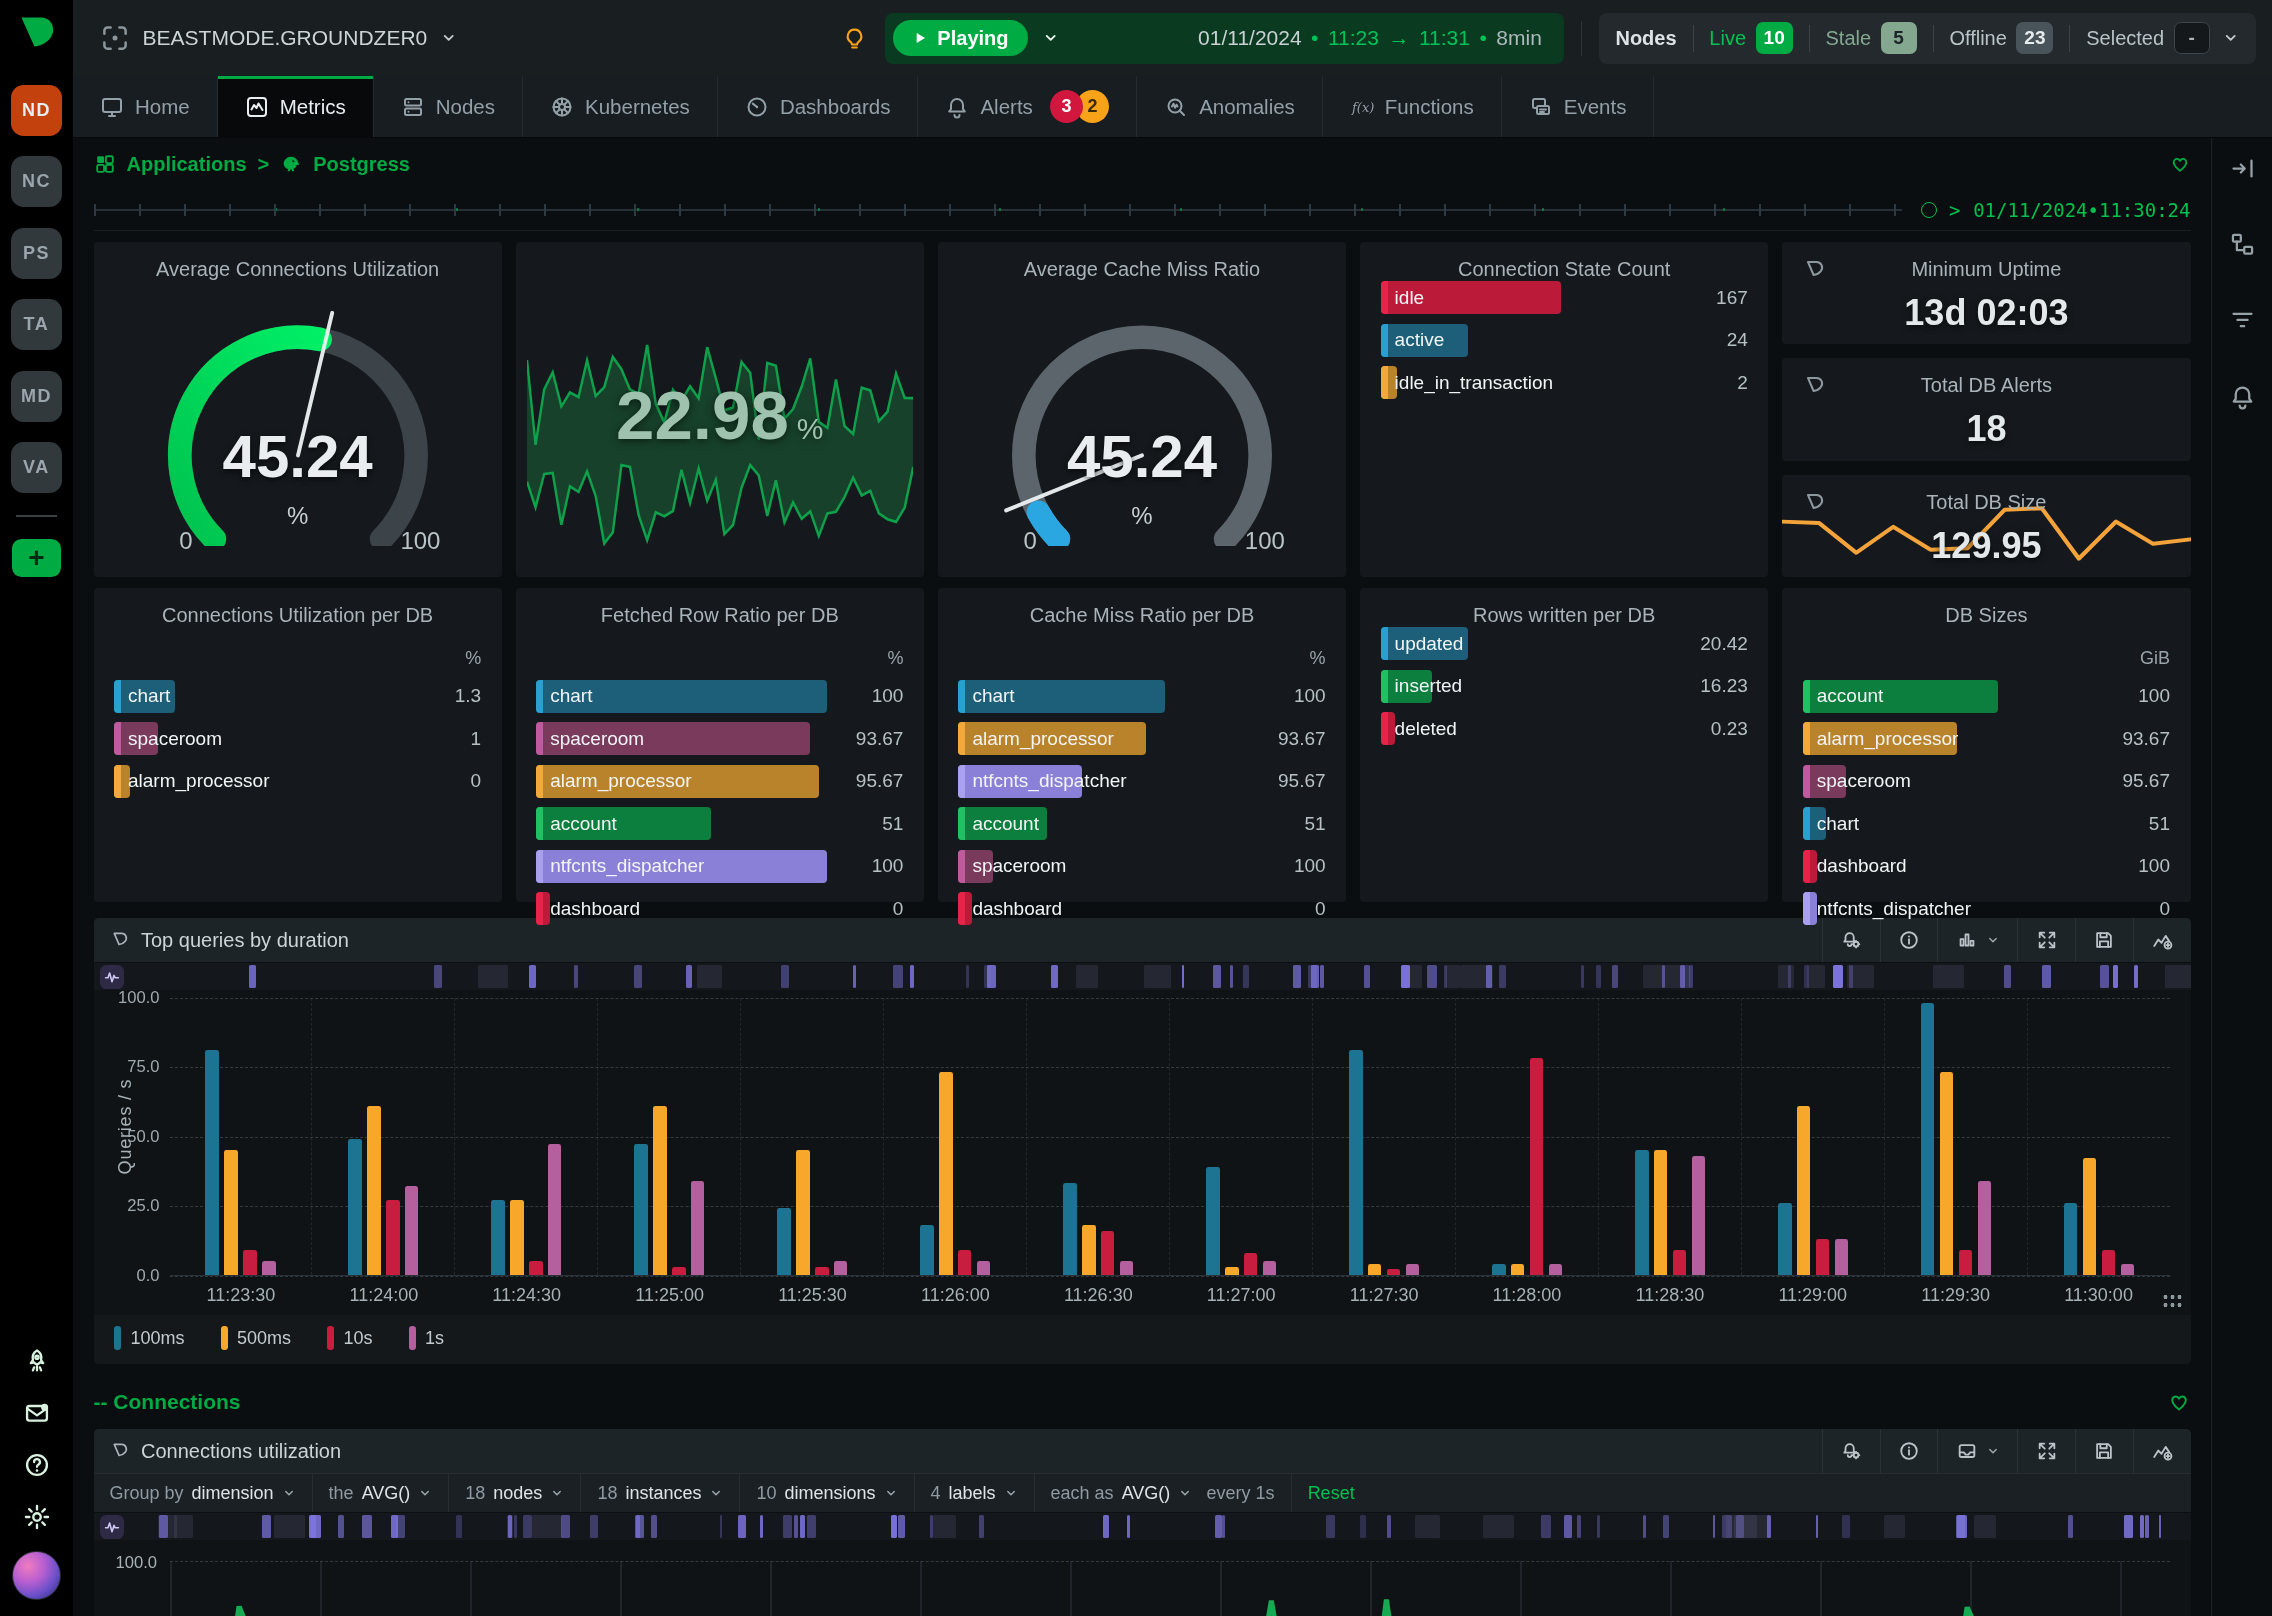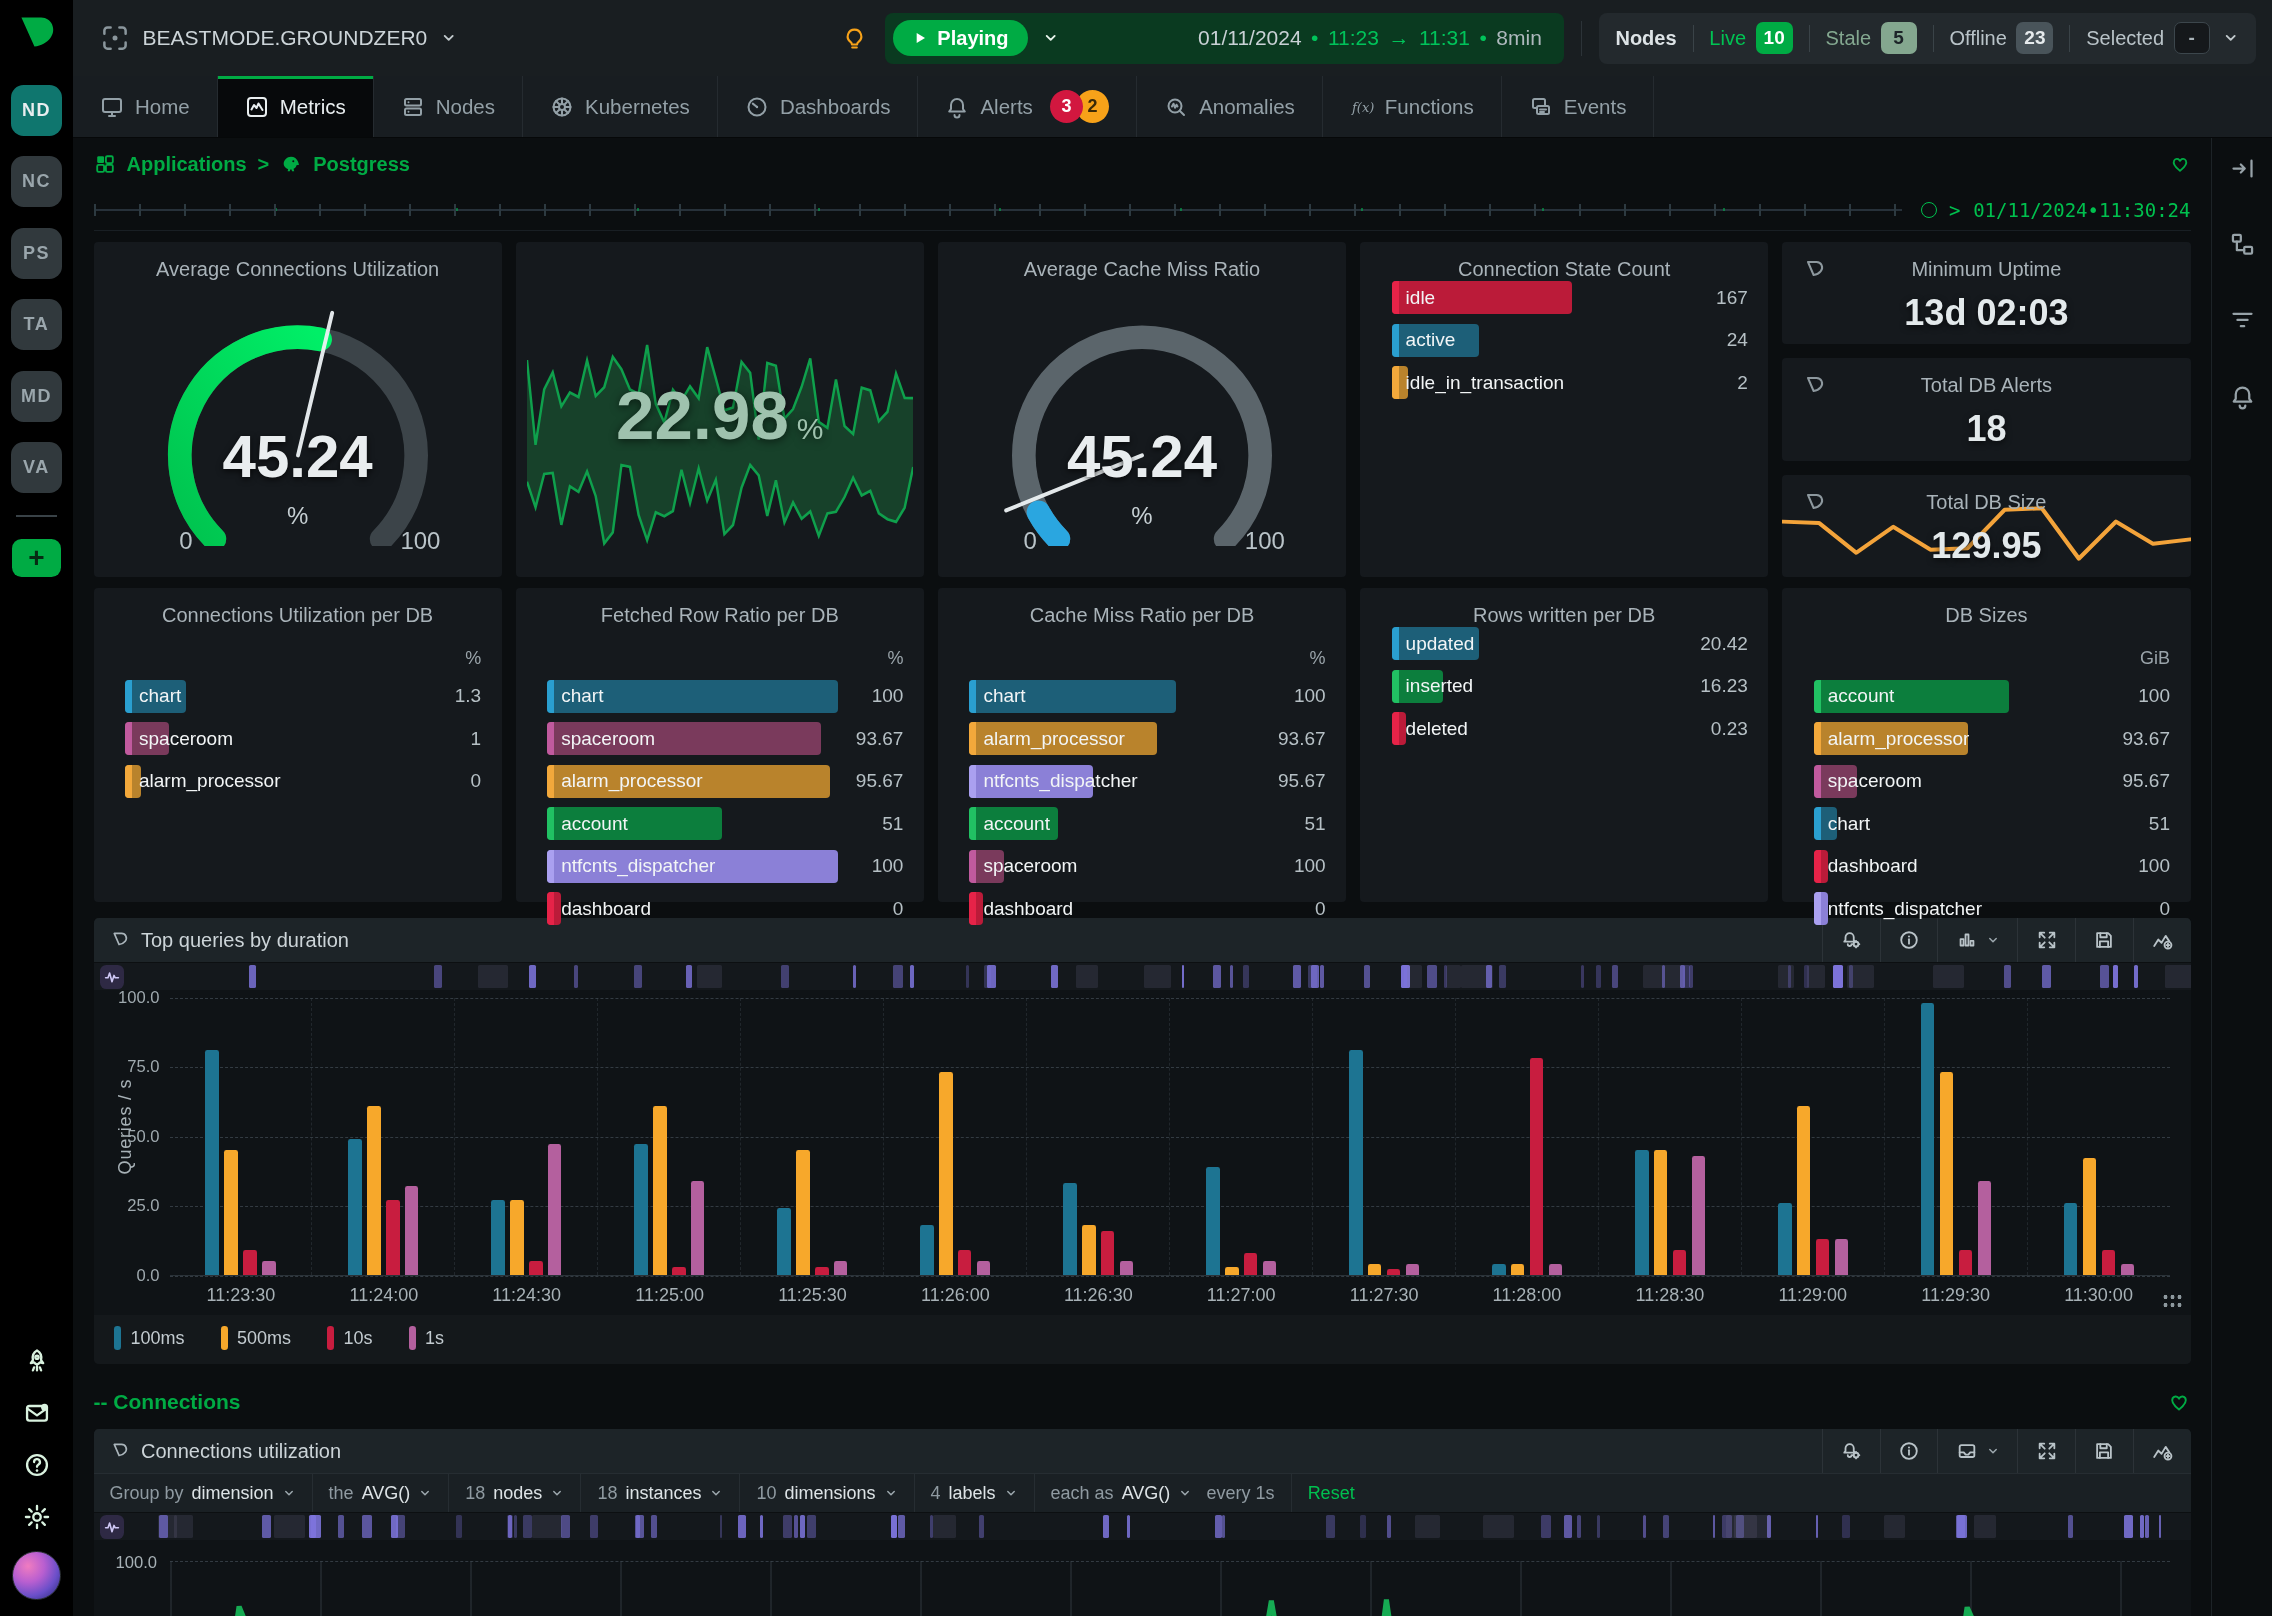--- a/index.html
+++ b/index.html
@@ -11,21 +11,21 @@
   .ic svg{width:100%;height:100%;}
 
   
   .rail-left{width:73px;background:#000;display:flex;flex-direction:column;align-items:center;
              padding:12.6px 0 16px;flex-shrink:0;}
   .logo-big{width:44px;height:44px;color:#00ab44;}
   .spaces{margin-top:28px;display:flex;flex-direction:column;gap:20.5px;align-items:center;}
   .space-btn{width:51px;height:51px;border-radius:12.6px;background:#31393d;color:#9aa6ac;
              font-weight:bold;font-size:18px;letter-spacing:1.6px;display:flex;align-items:center;
              justify-content:center;cursor:pointer;}
-  .space-btn.active{background:#0f766e;color:#e8edef;}
+  .space-btn.active{background:#c2410c;color:#e8edef;}
   .rail-div{width:41px;height:1.6px;background:#394247;margin:22px 0;}
   .plus-btn{width:49px;height:38px;border-radius:9.5px;background:#00ab44;color:#062b13;
             display:flex;align-items:center;justify-content:center;font-size:28px;font-weight:bold;}
   .rail-spacer{flex:1;}
   .rail-bottom{display:flex;flex-direction:column;gap:24px;align-items:center;}
   .rail-bicon{width:28px;height:28px;color:#d9f2df;}
   .avatar{width:49px;height:49px;border-radius:50%;margin-top:20.5px;
           background:radial-gradient(circle at 32% 30%,#f07cc0 0%,#b95fd0 35%,#6a4fc9 65%,#23276f 100%);
           border:0.8px solid #2a2f33;}
 
@@ -116,21 +116,21 @@
   .band-svg{position:absolute;left:11px;right:11px;top:52px;bottom:12.6px;width:calc(100% - 22px);height:270px;}
   .band-value{position:absolute;top:134px;left:0;right:0;text-align:center;z-index:2;
               color:#9fc2ae;text-shadow:0 2.4px 8px rgba(0,0,0,.55);}
   .band-value .v{font-size:69px;font-weight:bold;}
   .band-value .u{font-size:30px;margin-left:8px;}
 
   .unit-row{text-align:right;color:#9aa4aa;font-size:18px;padding:20.5px 20.5px 11px 20.5px;}
   .bar-rows{padding:0 20.5px;}
   .bar-row{position:relative;height:33px;margin-bottom:9.5px;padding-right:76px;}
   .hbar{height:33px;border-radius:4px;display:flex;align-items:center;padding-left:14px;color:#f2f5f6;
-        font-size:19px;white-space:nowrap;position:relative;min-width:11px;margin-left:11px;}
+        font-size:19px;white-space:nowrap;position:relative;min-width:11px;}
   .hbar::before{content:"";position:absolute;left:0;top:0;bottom:0;width:7px;border-radius:4px 0 0 4px;
         background:var(--nub);}
   .bar-val{position:absolute;right:0;top:0;height:33px;display:flex;align-items:center;
            color:#b6c0c5;font-size:19px;}
 
   .stat-col{display:flex;flex-direction:column;gap:14px;}
   .stat-card{flex:1;background:#15191d;border-radius:4px;position:relative;overflow:hidden;}
   .stat-logo{position:absolute;left:20.5px;top:16px;width:24px;height:24px;color:#8d989e;z-index:3;}
   .stat-value{text-align:center;margin-top:11px;font-size:36px;font-weight:bold;color:#e3e9eb;
               position:relative;z-index:3;text-shadow:0 2.4px 6.3px rgba(0,0,0,.6);}

